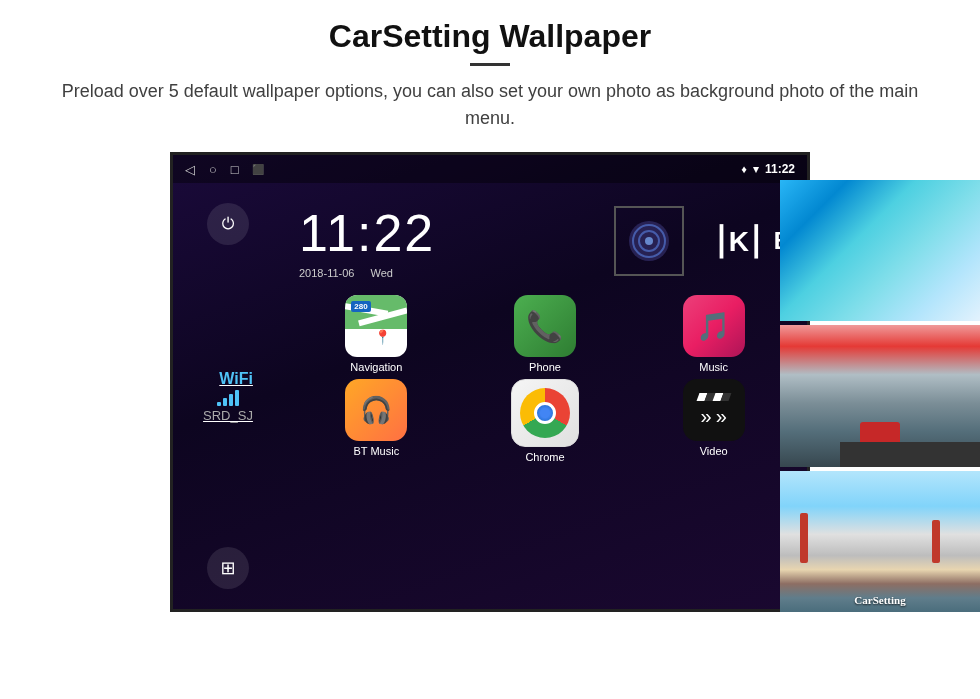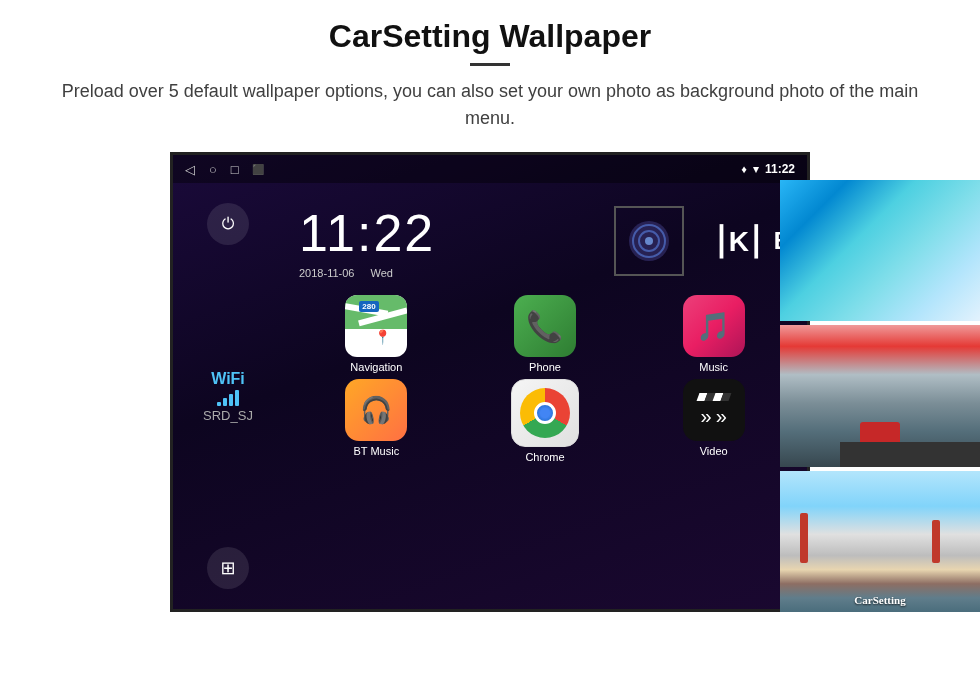--- a/index.html
+++ b/index.html
@@ -99,22 +99,23 @@
       height: 42px;
       border-radius: 50%;
       background: rgba(255,255,255,0.1);
       display: flex;
       align-items: center;
       justify-content: center;
       color: #fff;
       font-size: 16px;
     }
     .wifi-info {
-      text-align: center;
-      color: #fff;
+      text-align: right;
+      color: #fff;
+      text-decoration: underline;
     }
     .wifi-info .wifi-label {
       font-size: 16px;
       font-weight: bold;
       color: #4fc3f7;
     }
     .wifi-bars {
       display: flex;
       align-items: flex-end;
       justify-content: center;
@@ -320,21 +321,21 @@
       top: 20%;
       left: 0;
       right: 30%;
       height: 6px;
       background: #fff;
       transform: rotate(10deg);
     }
     .map-badge {
       position: absolute;
       top: 6px;
-      left: 14px;
+      left: 6px;
       background: #1565C0;
       color: #fff;
       font-size: 8px;
       font-weight: bold;
       padding: 1px 3px;
       border-radius: 2px;
     }
     .map-pin {
       position: absolute;
       bottom: 20%;

